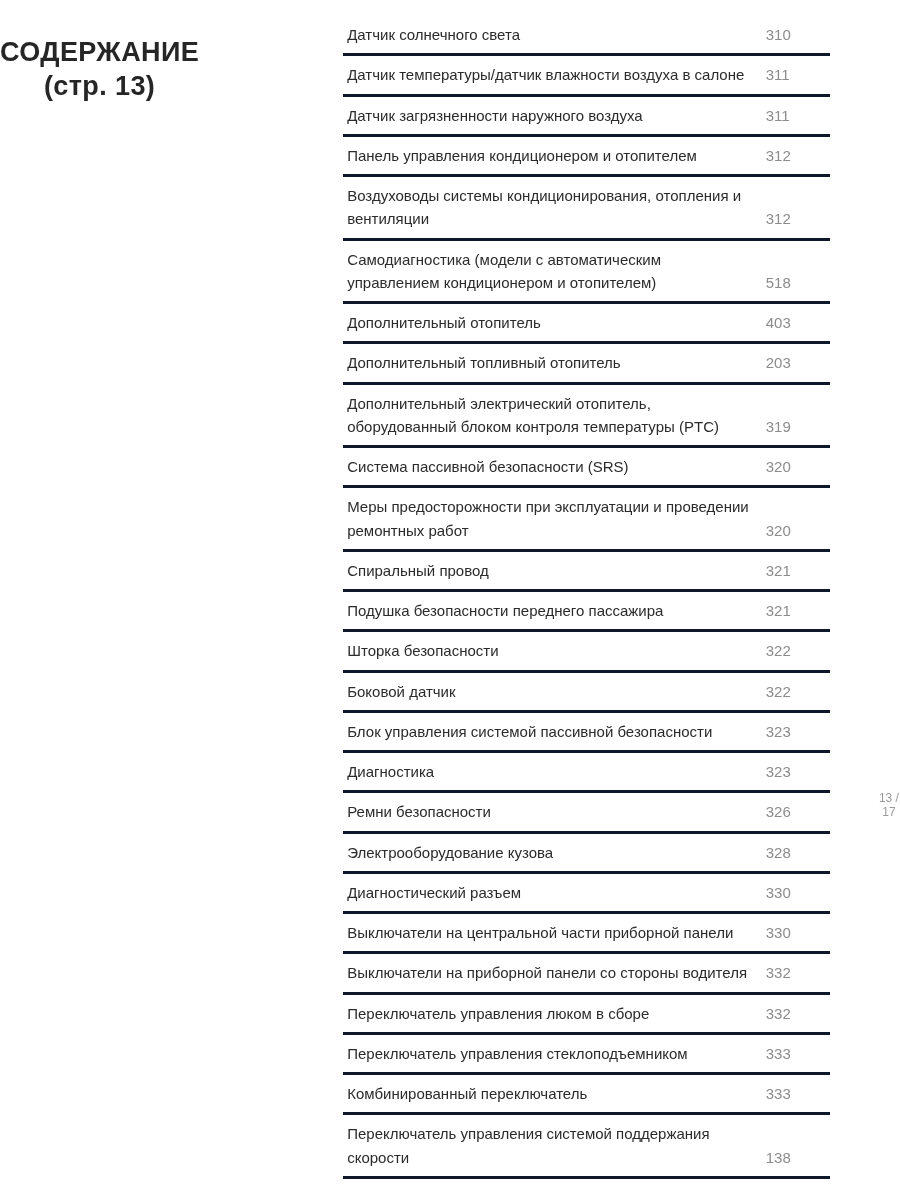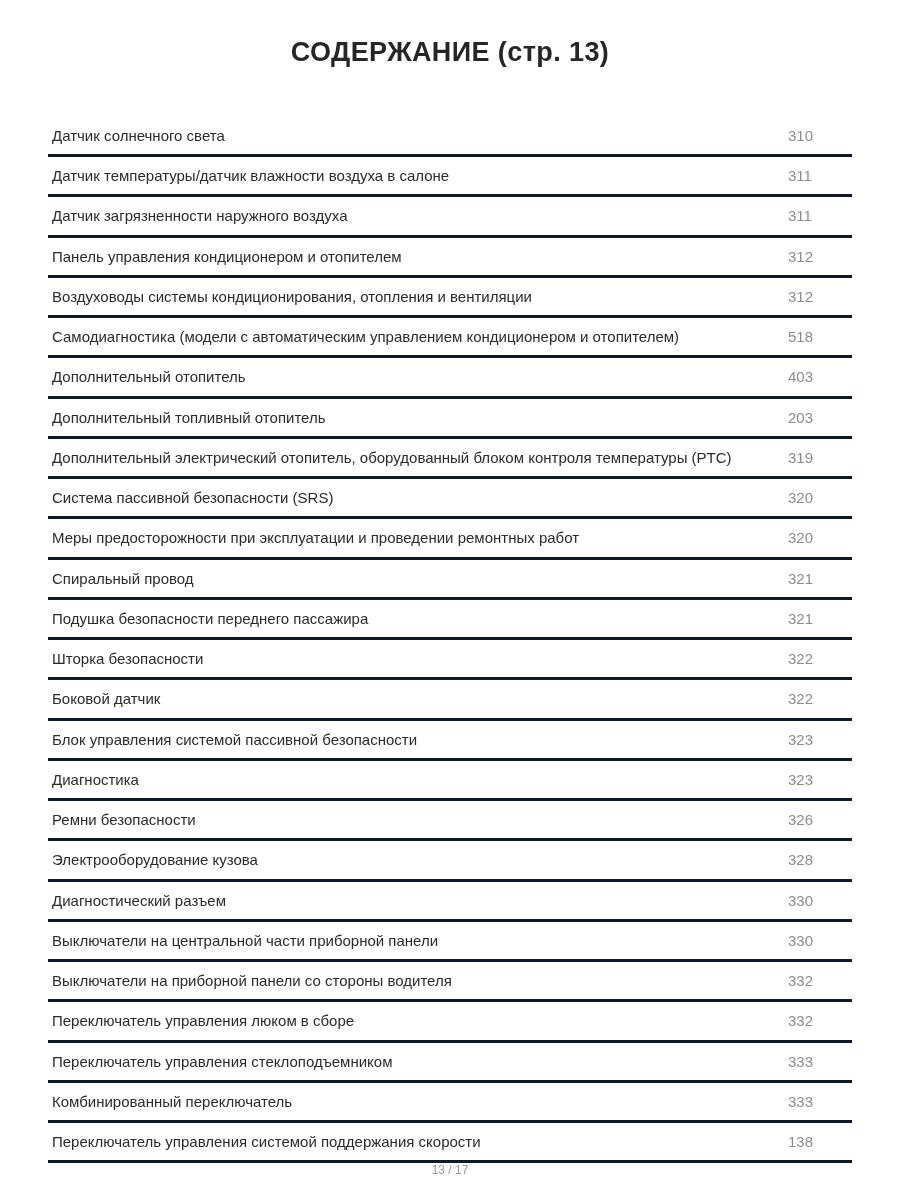--- a/index.html
+++ b/index.html
@@ -15,21 +15,20 @@
     -webkit-font-smoothing: antialiased;
     overflow: hidden;
   }
 
   .page {
     position: relative;
     width: 900px;
     height: 865px;
     box-sizing: border-box;
     display: flex;
-    flex-direction: column;
   }
 
   
   .doc-title {
     margin: 0;
     padding-top: 36px;
     padding-bottom: 0;
     text-align: center;
     font-size: 27px;
     font-weight: bold;

